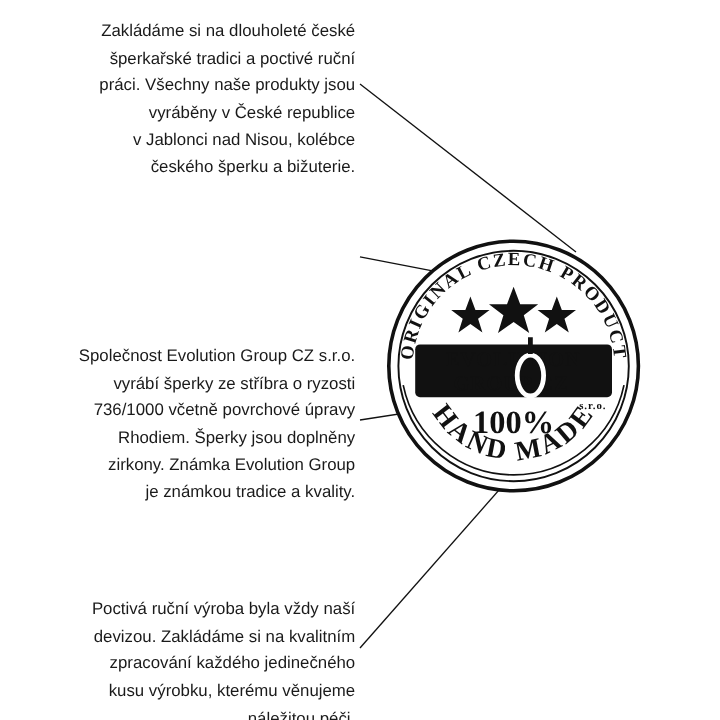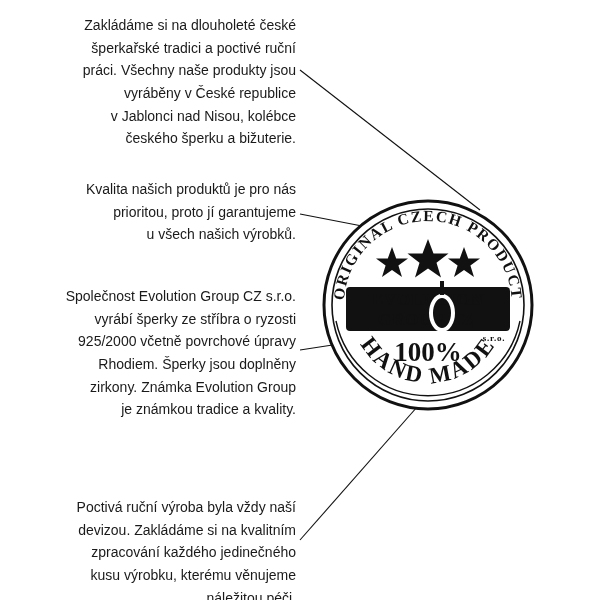--- a/index.html
+++ b/index.html
@@ -69,26 +69,23 @@
       <line x1="300" y1="540" x2="432" y2="390"></line>
     </g>
   </svg>
 
   <div class="text-block" id="block-0">Zakládáme si na dlouholeté české
 šperkařské tradici a poctivé ruční
 práci. Všechny naše produkty jsou
 vyráběny v  České republice
 v Jablonci nad Nisou, kolébce
 českého šperku a bižuterie.</div>
-  <div class="text-block" id="block-1">Kvalita našich produktů je pro nás
-prioritou, proto jí garantujeme
-u všech našich výrobků.</div>
   <div class="text-block" id="block-2">Společnost Evolution Group CZ s.r.o.
 vyrábí šperky ze stříbra o ryzosti
-925/2000 včetně povrchové úpravy
+736/1000 včetně povrchové úpravy
 Rhodiem. Šperky jsou doplněny
 zirkony. Známka Evolution Group
 je známkou tradice a kvality.</div>
   <div class="text-block" id="block-3">Poctivá ruční výroba byla vždy naší
 devizou. Zakládáme si na kvalitním
 zpracování každého jedinečného
 kusu výrobku, kterému věnujeme
 náležitou péči.</div>
 
   <div class="stamp-wrap">

